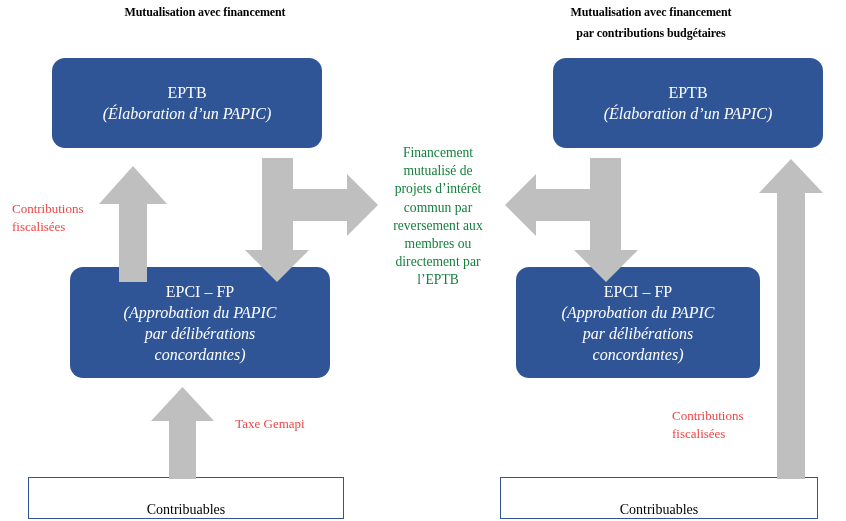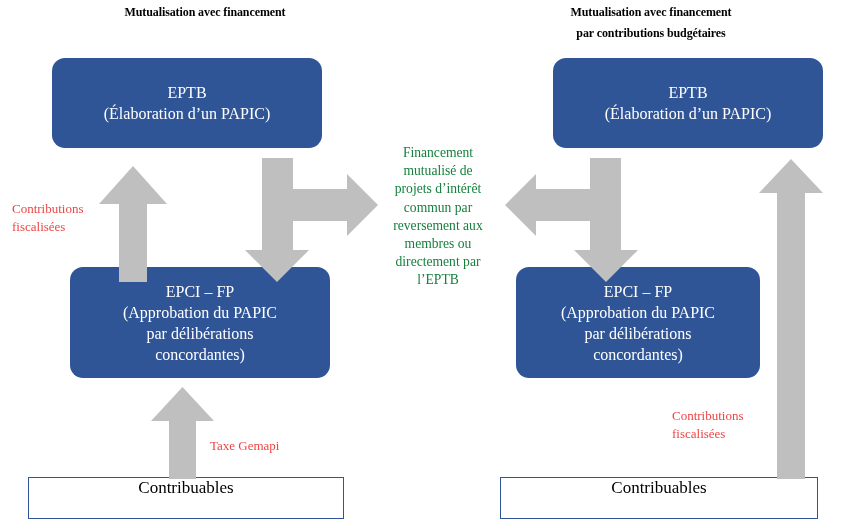--- a/index.html
+++ b/index.html
@@ -29,51 +29,51 @@
     border-radius:13px;
     color:#ffffff;
     display:flex;
     align-items:center;
     justify-content:center;
     text-align:center;
     font-size:16px;
     line-height:21px;
   }
   .blue-box .inner{padding:0 8px;width:100%;}
-  .it{}
+  .it{font-style:italic;}
 
   #eptb-left{left:52px;top:58px;width:270px;height:90px;}
   #eptb-right{left:553px;top:58px;width:270px;height:90px;}
   #epci-left{left:70px;top:267px;width:260px;height:111px;}
   #epci-right{left:516px;top:267px;width:244px;height:111px;}
 
   .white-box{
     position:absolute;
     background:#ffffff;
     border:1.2px solid #2f5597;
     display:flex;
-    align-items:flex-start;
+    align-items:flex-end;
     justify-content:center;
-    font-size:17px;
+    font-size:14px;
     color:#000000;
   }
   #contrib-left{left:28px;top:477px;width:314px;height:40px;}
   #contrib-right{left:500px;top:477px;width:316px;height:40px;}
 
   .arrow{position:absolute;}
   .arrow svg{display:block;}
 
   .note{
     position:absolute;
     font-size:13px;
     line-height:17.5px;
     color:#ef4444;
   }
   #note-contrib-budg{left:12px;top:200px;width:100px;text-align:left;}
-  #note-taxe{left:210px;top:415px;width:120px;text-align:left;margin-top:22px;}
+  #note-taxe{left:210px;top:415px;width:120px;text-align:center;}
   #note-contrib-fisc{left:672px;top:407px;width:100px;text-align:left;}
 
   #center-note{
     position:absolute;
     left:374px;top:144px;width:128px;
     text-align:center;
     font-size:13.6px;
     line-height:18.2px;
     color:#15803d;
   }

